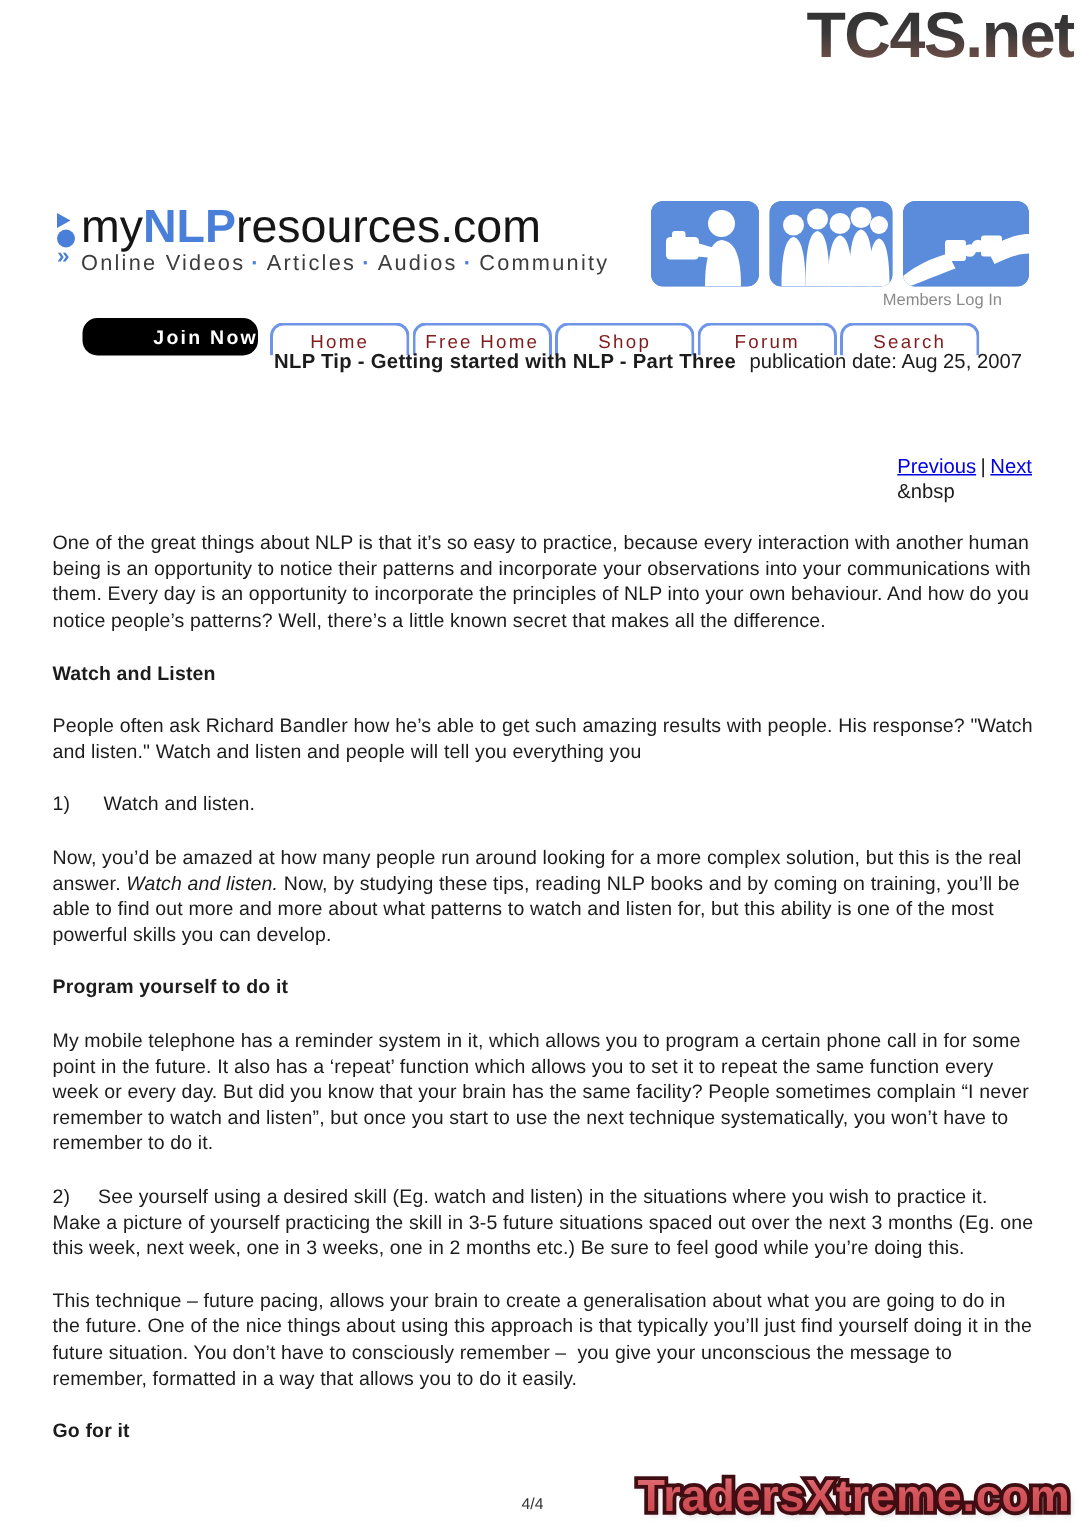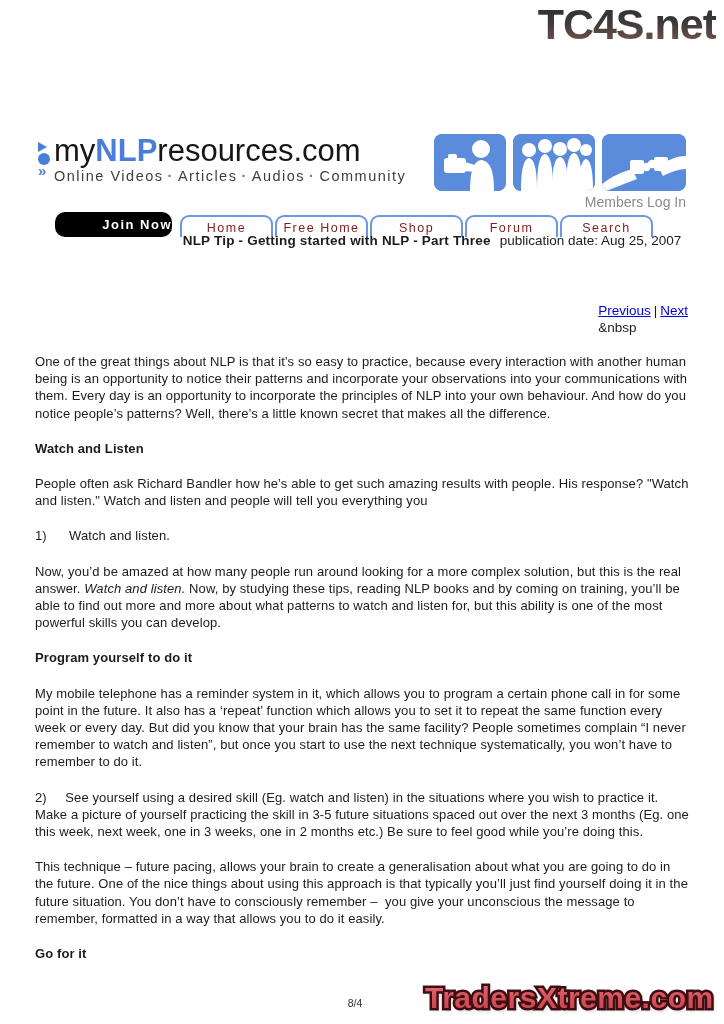--- a/index.html
+++ b/index.html
@@ -19,21 +19,21 @@
   .dot{width:12px;height:12px;border-radius:50%;background:#4a7fd9;}
   .ff{color:#4a7fd9;font-weight:700;font-size:15px;line-height:10px;}
   .brand-line{font-size:31px;letter-spacing:0px;color:#161616;line-height:34px;}
   .brand-line .nlp{color:#4a7fd9;font-weight:700;}
   .tagline{font-size:14.5px;color:#3d3d3d;letter-spacing:1.5px;margin-top:0;}
   .tagline .sep{color:#4a7fd9;font-weight:700;padding:0 4px;}
 
   
   .tiles{display:flex;gap:7px;align-items:flex-start;position:relative;}
   .tile{border-radius:8px;background:#5b8cdb;height:57px;}
-  .members{position:absolute;right:0;top:60px;font-size:14px;color:#8a8a8a;}
+  .members{position:absolute;right:18px;top:60px;font-size:11px;color:#8a8a8a;}
 
   
   .navbar{position:absolute;top:212px;left:55px;display:flex;align-items:flex-end;gap:2px;}
   .join{background:#000;color:#fff;font-weight:700;font-size:13px;letter-spacing:1.5px;
         border-radius:10px;width:117px;text-align:right;padding:5px 0;margin-right:6px;}
   .tab{border:2px solid #6f96e6;border-bottom:none;border-radius:9px 9px 0 0;background:#fff;
        color:#7f1d1d;font-size:12.5px;letter-spacing:1.5px;width:89px;text-align:center;padding:4px 0 2px 0;}
 
   
   .titlebar{position:absolute;top:233px;left:150px;right:10px;text-align:center;font-size:13.5px;white-space:nowrap;}
@@ -148,20 +148,20 @@
     <p>1)      Watch and listen.</p>
     <p><span>Now, you’d be amazed at how many people run around looking for a more complex solution, but this is the real answer. </span><em>Watch and listen.</em><span> Now, by studying these tips, reading NLP books and by coming on training, you’ll be able to find out more and more about what patterns to watch and listen for, but this ability is one of the most powerful skills you can develop.</span></p>
     <p class="head">Program yourself to do it</p>
     <p>My mobile telephone has a reminder system in it, which allows you to program a certain phone call in for some point in the future. It also has a ‘repeat’ function which allows you to set it to repeat the same function every week or every day. But did you know that your brain has the same facility? People sometimes complain “I never remember to watch and listen”, but once you start to use the next technique systematically, you won’t have to remember to do it.</p>
     <p>2)     See yourself using a desired skill (Eg. watch and listen) in the situations where you wish to practice it. Make a picture of yourself practicing the skill in 3-5 future situations spaced out over the next 3 months (Eg. one this week, next week, one in 3 weeks, one in 2 months etc.) Be sure to feel good while you’re doing this.</p>
     <p>This technique – future pacing, allows your brain to create a generalisation about what you are going to do in the future. One of the nice things about using this approach is that typically you’ll just find yourself doing it in the future situation. You don’t have to consciously remember –  you give your unconscious the message to remember, formatted in a way that allows you to do it easily.</p>
     <p class="head">Go for it</p>
   </div>
 
 
-  <div class="page-num">8/4</div>
+  <div class="page-num">4/4</div>
 
   <div class="footer-logo">
     <span class="back">TradersXtreme.com</span>
     <span class="front">TradersXtreme.com</span>
   </div>
 
 </div>
 
 </body></html>

